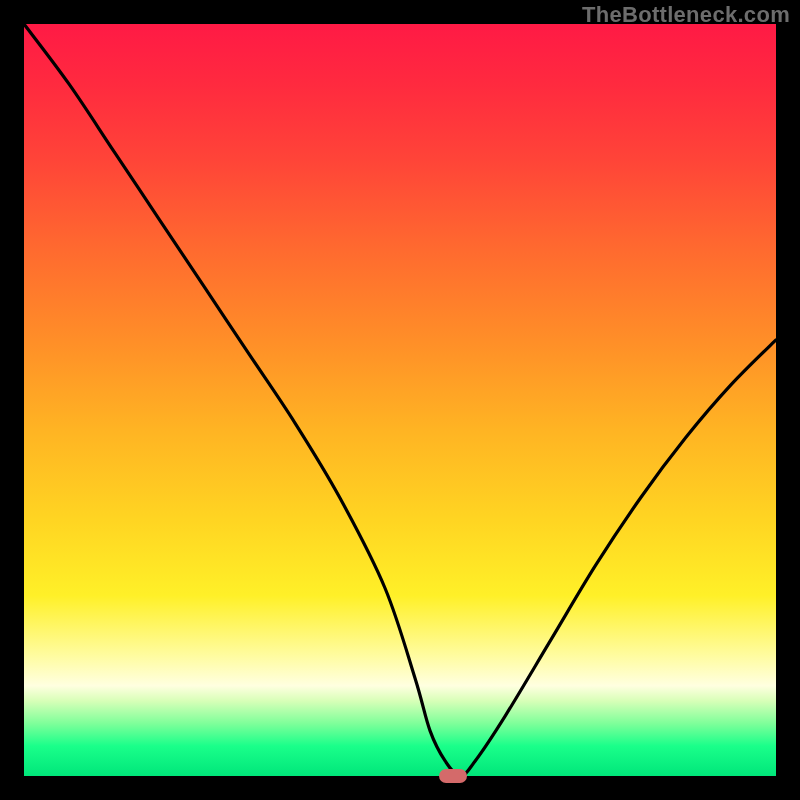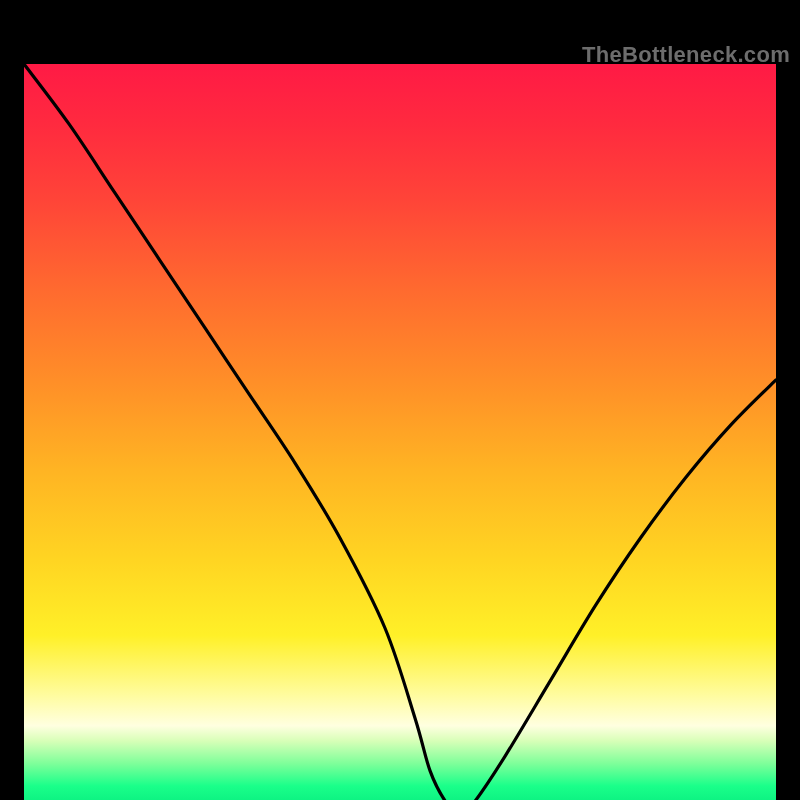--- a/index.html
+++ b/index.html
@@ -9,21 +9,20 @@
     height: 800px;
     background: #000;
     font-family: Arial, Helvetica, sans-serif;
     overflow: hidden;
   }
   .frame {
     position: relative;
     width: 800px;
     height: 672px;
     background: #000;
-    margin-top: 40px;
   }
   .watermark {
     position: absolute;
     top: 2px;
     right: 10px;
     color: #6d6d6d;
     font-size: 22px;
     font-weight: 600;
     letter-spacing: 0.3px;
     z-index: 10;

